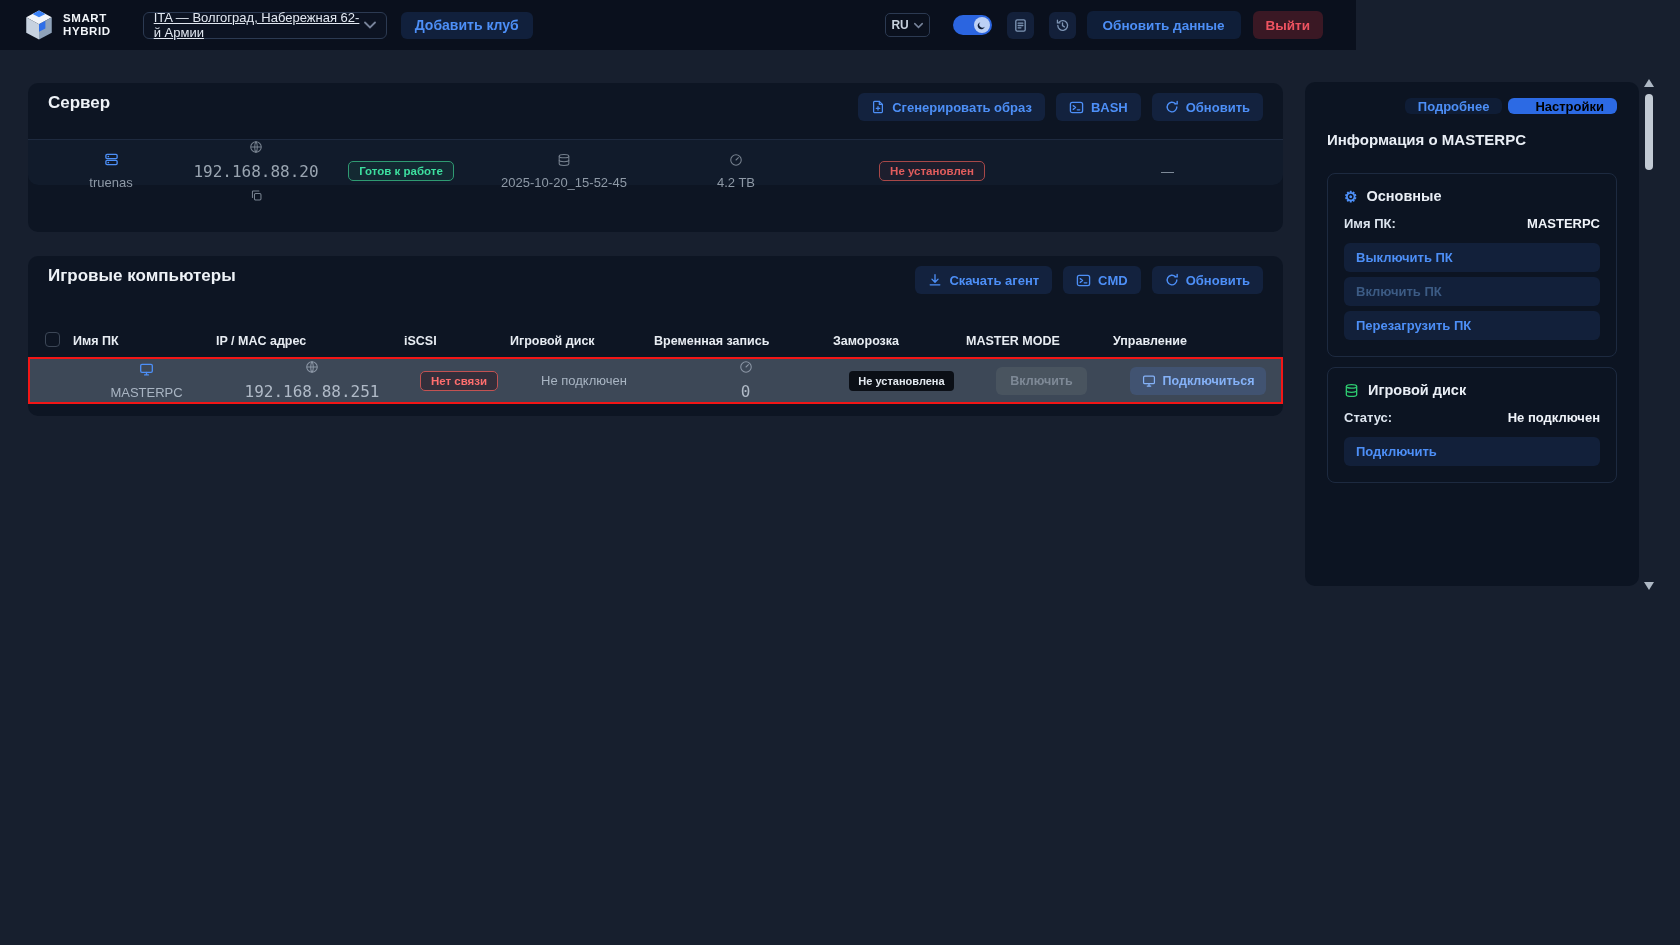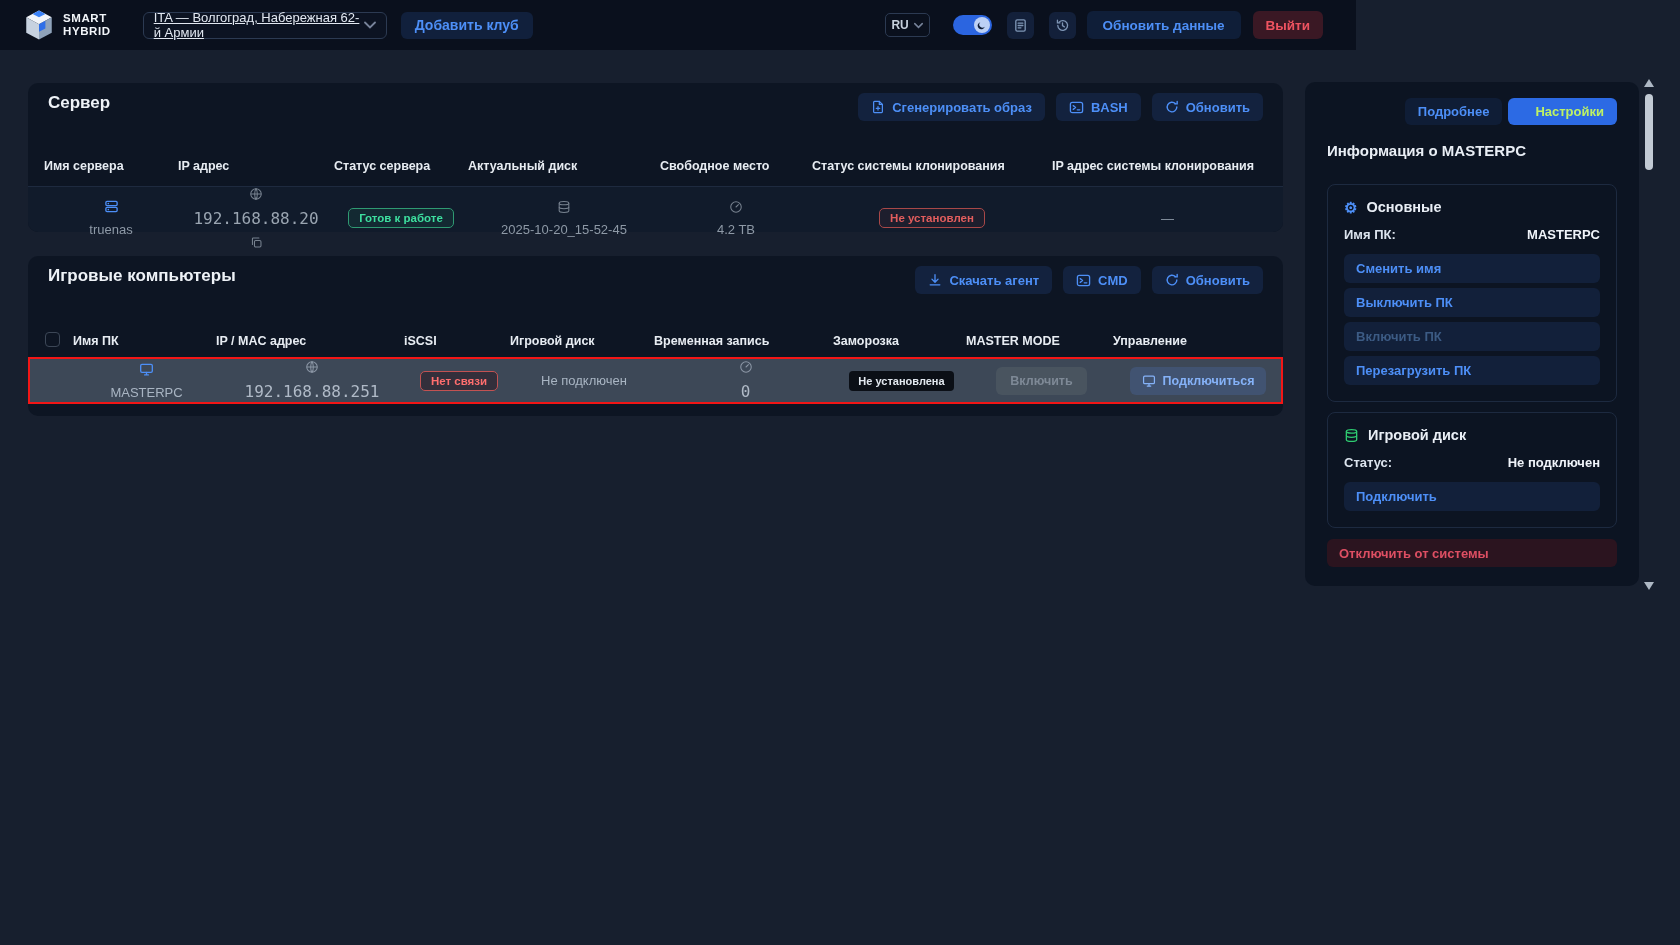--- a/index.html
+++ b/index.html
@@ -80,23 +80,23 @@
   .rowbtn-connect{ height:28px; padding:0 12px; background:rgba(86,146,247,.16); color:#85b2f8; font-size:12.5px; font-weight:700; }
 
   .checkbox{ width:15px; height:15px; border:1.5px solid #3c4757; border-radius:4px; cursor:pointer; }
 
   
   .sidebar{
     position:absolute; left:1305px; top:82px; width:334px; height:504px;
     background:#0c1422; border-radius:10px; padding:16px 22px 0 22px;
   }
   .sb-tabs{ display:flex; justify-content:flex-end; gap:6px; }
-  .sb-tab{ height:27px; padding:0 13px; font-size:13px; font-weight:700; }
+  .sb-tab{ height:16px; padding:0 13px; font-size:13px; font-weight:700; }
   .sb-tab-idle{ background:#0f1d36; color:#4d8ff7; }
-  .sb-tab-active{ background:#2c6ae4; color:#bef264;padding-left:27px; }
+  .sb-tab-active{ background:#2c6ae4; color:#000000;padding-left:27px; }
   .sb-title{ margin-top:17px; font-size:15px; font-weight:700; color:#e9eef5; }
   .card{ margin-top:25px; border:1px solid #1d2a40; border-radius:8px; padding:14px 16px 16px 16px; }
   .card2{ margin-top:10px; }
   .sec-head{ display:flex; align-items:center; gap:9px; font-size:14.5px; font-weight:700; color:#e9eef5; }
   .gear-glyph{ font-size:15px; color:#4d8ff7; line-height:1; }
   .label-row{ margin-top:12px; display:flex; justify-content:space-between; align-items:center; }
   .label-row .lab{ font-size:13px; font-weight:600; color:#dce4ee; }
   .label-row .val{ font-size:13px; font-weight:800; color:#f0f4fa; }
   .card-btns{ margin-top:12px; display:flex; flex-direction:column; gap:5px; }
   .cardbtn{ height:29px; padding:0 12px; background:#12203a; color:#4d8ff7; font-size:13px; font-weight:700; justify-content:flex-start; width:100%; }
@@ -219,29 +219,20 @@
           <svg width="14" height="14" viewBox="0 0 16 16" fill="none" stroke="currentColor" stroke-width="1.6" stroke-linecap="round">
             <path d="M13.5 8a5.5 5.5 0 1 1-1.7-3.95"></path>
               <path d="M13.9 1.6v2.8h-2.8"></path>
           </svg>
         </span>
         <span>Обновить</span>
       </button>
     </div>
   </div>
 
-  <div class="thead grid-server thead-server">
-    <div>Имя сервера</div>
-    <div>IP адрес</div>
-    <div>Статус сервера</div>
-    <div>Актуальный диск</div>
-    <div>Свободное место</div>
-    <div>Статус системы клонирования</div>
-    <div>IP адрес системы клонирования</div>
-  </div>
 
   <div class="trow grid-server trow-server">
     <div class="cell">
       <span class="ic-blue">
         <svg width="15" height="15" viewBox="0 0 16 16" fill="none" stroke="currentColor" stroke-width="1.4">
           <rect x="2" y="2.5" width="12" height="4.6" rx="1.2"></rect>
             <rect x="2" y="8.9" width="12" height="4.6" rx="1.2"></rect>
           <circle cx="4.6" cy="4.8" r="0.9" fill="currentColor" stroke="none"></circle>
             <circle cx="4.6" cy="11.2" r="0.9" fill="currentColor" stroke="none"></circle>
         </svg>
@@ -414,23 +405,20 @@
     <div class="sec-head">
       <span class="gear-glyph">⚙</span>
       <span>Основные</span>
     </div>
     <div class="label-row">
       <span class="lab">Имя ПК:</span>
       <span class="val">MASTERPC</span>
     </div>
     <div class="card-btns">
       <button class="btn cardbtn">
-        <span>Сменить имя</span>
-      </button>
-      <button class="btn cardbtn">
         <span>Выключить ПК</span>
       </button>
       <button class="btn cardbtn dim">
         <span>Включить ПК</span>
       </button>
       <button class="btn cardbtn">
         <span>Перезагрузить ПК</span>
       </button>
     </div>
   </div>
@@ -450,22 +438,19 @@
       <span class="lab">Статус:</span>
       <span class="val">Не подключен</span>
     </div>
     <div class="card-btns">
       <button class="btn cardbtn">
         <span>Подключить</span>
       </button>
     </div>
   </div>
 
-  <button class="btn disconnect">
-    <span>Отключить от системы</span>
-  </button>
 </aside>
 
 <div class="vscroll">
   <div class="arrow-up"></div>
   <div class="thumb"></div>
   <div class="arrow-down"></div>
 </div>
 
 </body></html>

